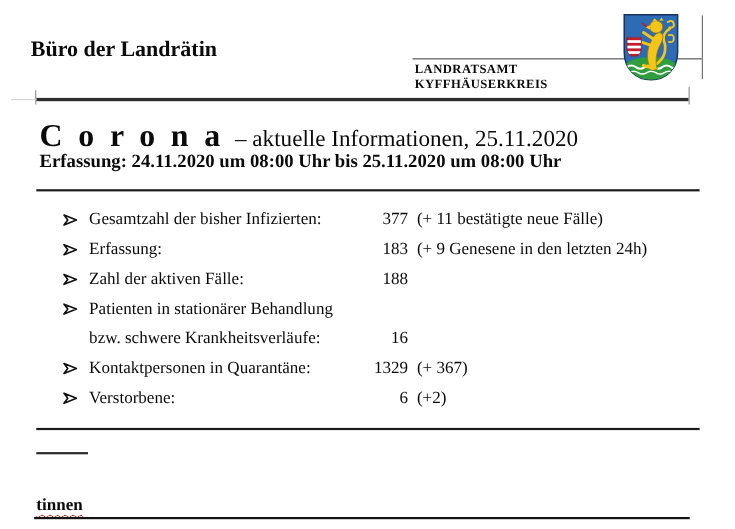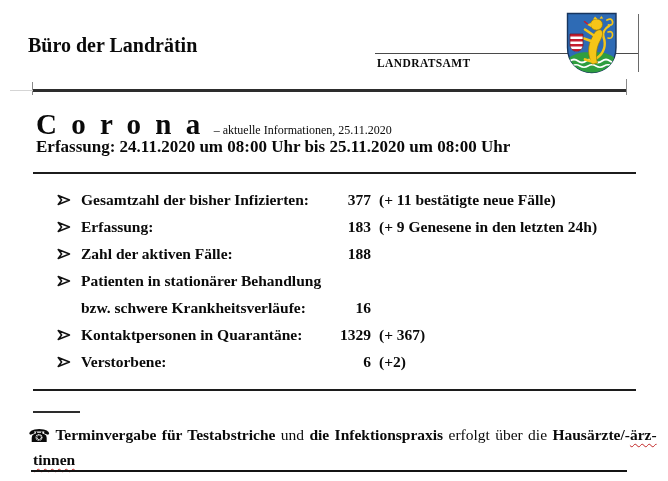--- a/index.html
+++ b/index.html
@@ -14,27 +14,27 @@
   .org-underline{left:375px;top:53px;width:263px;height:1px;background:#4a4a4a;}
   .crest{left:566px;top:12px;z-index:3;}
   .header-vline{left:638px;top:14px;width:1px;height:58px;background:#6a6a6a;}
   .rule-thick{left:33px;top:89px;width:593px;height:3px;background:#2d2d2d;}
   .tick-left{left:32px;top:82px;width:1px;height:13px;background:#8a8a8a;}
   .tick-left-faint{left:10px;top:90px;width:23px;height:1px;background:#d5d5d5;}
   .tick-right{left:626px;top:79px;width:1px;height:16px;background:#8a8a8a;}
   
   .title-row{left:36px;top:108px;display:flex;align-items:baseline;white-space:nowrap;}
   .title-main{font-size:29px;font-weight:bold;letter-spacing:3.5px;}
-  .title-sub{font-size:12px;margin-left:10px;}
+  .title-sub{font-size:21px;margin-left:10px;}
   .erfassung{left:36px;top:137px;font-size:17px;font-weight:bold;white-space:nowrap;}
   .rule2{left:33px;top:172px;width:603px;height:2px;background:#1c1c1c;}
   .rule3{left:33px;top:389px;width:603px;height:2px;background:#1c1c1c;}
   .rule-short{left:33px;top:411px;width:47px;height:2px;background:#2d2d2d;}
   
-  .stats{left:33px;top:186px;width:600px;font-size:15.5px;font-weight:bold;}
+  .stats{left:33px;top:186px;width:600px;font-size:15.5px;font-weight:normal;}
   .stat-line{display:grid;grid-template-columns:24px 24px 240px 50px auto;height:27px;line-height:27px;align-items:center;}
   .stat-bullet{grid-column:2;}
   .stat-bullet svg{display:block;margin-top:1px;}
   .stat-label{grid-column:3;white-space:nowrap;}
   .stat-value{grid-column:4;text-align:right;}
   .stat-note{grid-column:5;padding-left:8px;white-space:nowrap;}
   
   .footer-line1{left:28px;top:424px;width:612px;font-size:15.5px;line-height:21px;white-space:nowrap;word-spacing:1.5px;}
   .phone{font-family:"DejaVu Sans",sans-serif;font-size:18px;vertical-align:-2px;margin-right:5px;}
   .footer-line2{left:33px;top:451px;font-size:15.5px;font-weight:bold;}
@@ -44,20 +44,21 @@
 </style>
 </head>
 <body>
 
 <div class="page">
 
   <div class="abs office">Büro der Landrätin</div>
 
   <div class="abs org">
     <div>LANDRATSAMT</div>
+    <div>KYFFHÄUSERKREIS</div>
   </div>
   <div class="abs org-underline"></div>
   <div class="abs header-vline"></div>
 
   <div class="abs crest">
     <svg width="52" height="62" viewBox="0 0 52 62" xmlns="http://www.w3.org/2000/svg">
       <defs>
         <clipPath id="shieldClip">
           <path d="M1.5,1.5 H50 V35.5 C50,50.5 39.5,60.5 25.8,60.5 C12,60.5 1.5,50.5 1.5,35.5 Z"></path>
         </clipPath>
@@ -203,21 +204,18 @@
         <span class="stat-value">6</span>
         <span class="stat-note">(+2)</span>
       </div>
 
     </div>
   </div>
 
   <div class="abs rule3"></div>
   <div class="abs rule-short"></div>
 
-  <div class="abs footer-line1">
-    <span class="phone">☎</span><span id="footer-segments"><span class="b ">Terminvergabe für Testabstriche</span><span class=""> und </span><span class="b ">die Infektionspraxis</span><span class=""> erfolgt über die </span><span class="b ">Hausärzte/-</span><span class="b misspell">ärz-</span></span>
-  </div>
   <div class="abs footer-line2">
     <span class="b misspell">tinnen</span>
   </div>
   <div class="abs footer-underline"></div>
 
 </div>
 
 </body></html>

